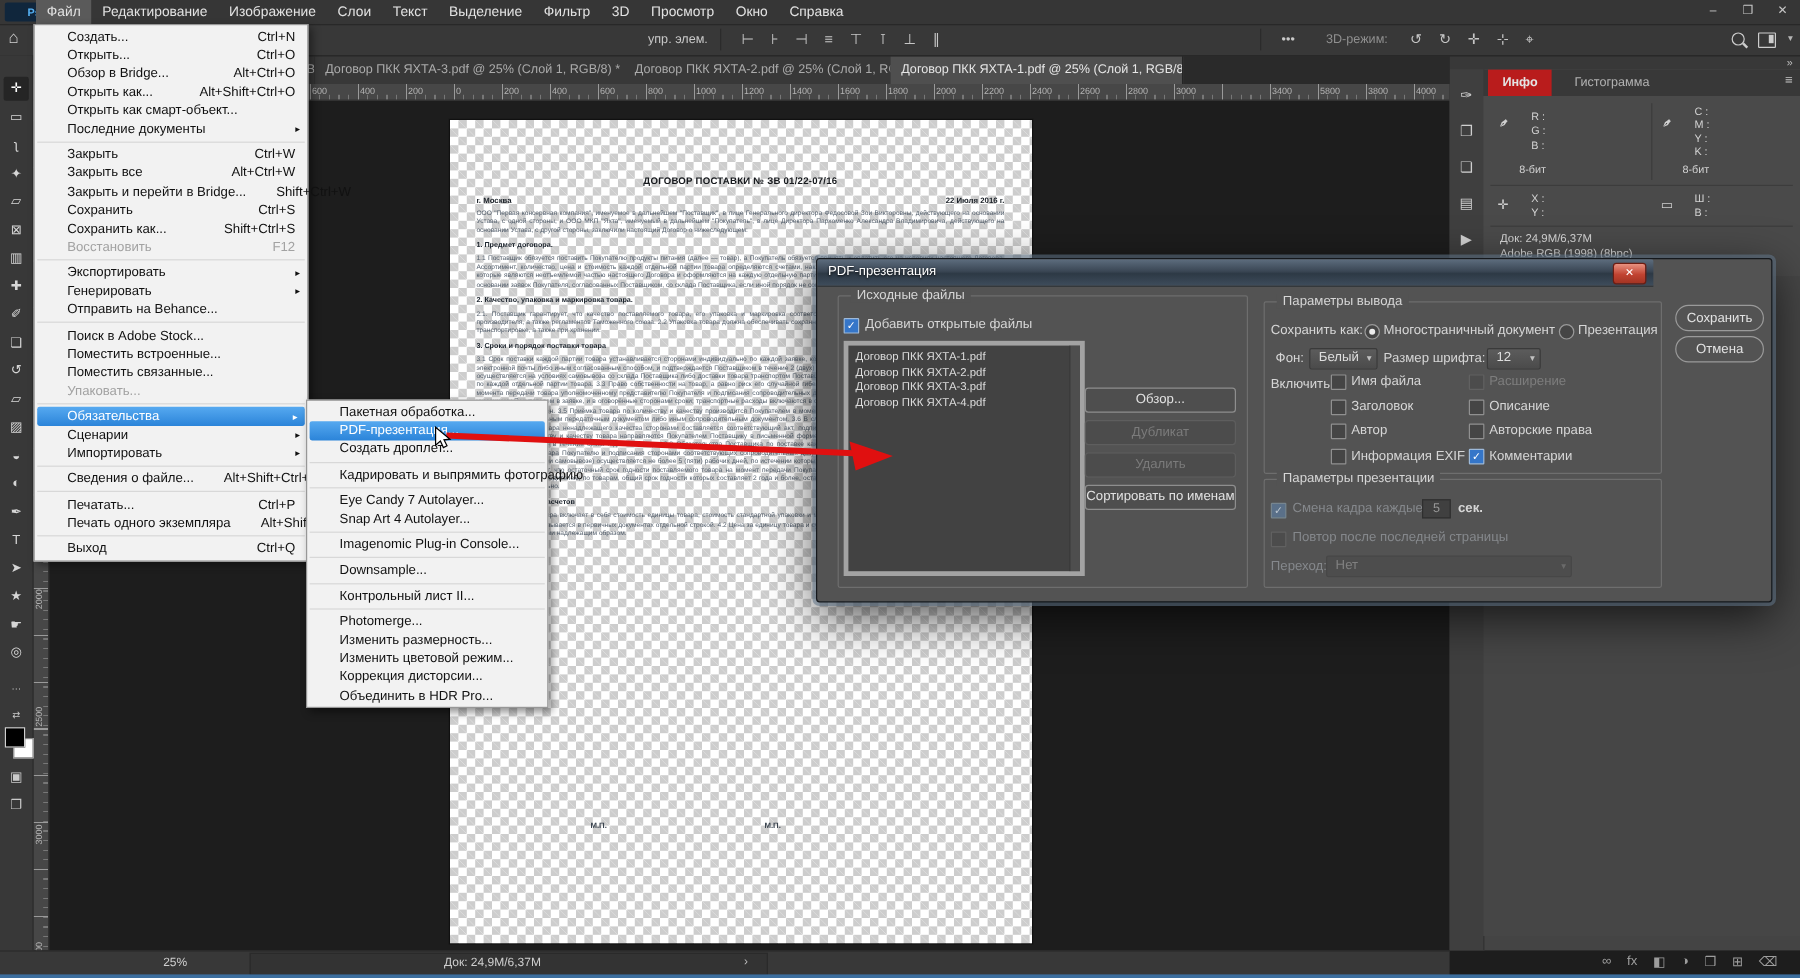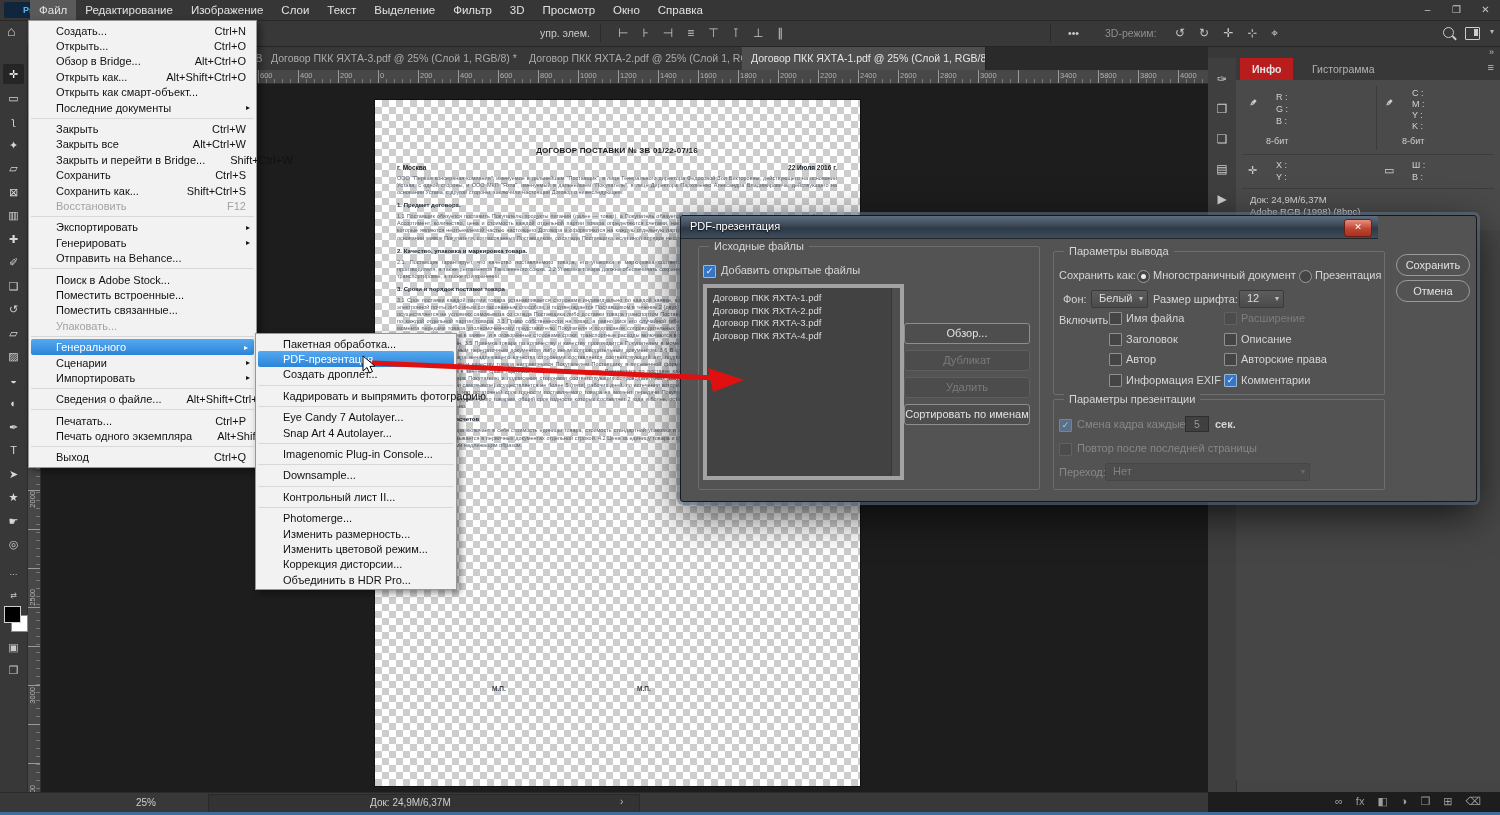--- a/index.html
+++ b/index.html
@@ -436,21 +436,21 @@
       <span class="lab">Поместить встроенные...</span>
     </div>
     <div class="wm-item">
       <span class="lab">Поместить связанные...</span>
     </div>
     <div class="wm-item dis">
       <span class="lab">Упаковать...</span>
     </div>
     <div class="wm-sep"></div>
     <div class="wm-item hl">
-      <span class="lab">Генерального</span>
+      <span class="lab">Обязательства</span>
       <span class="sub">▸</span>
     </div>
     <div class="wm-item">
       <span class="lab">Сценарии</span>
       <span class="sub">▸</span>
     </div>
     <div class="wm-item">
       <span class="lab">Импортировать</span>
       <span class="sub">▸</span>
     </div>

